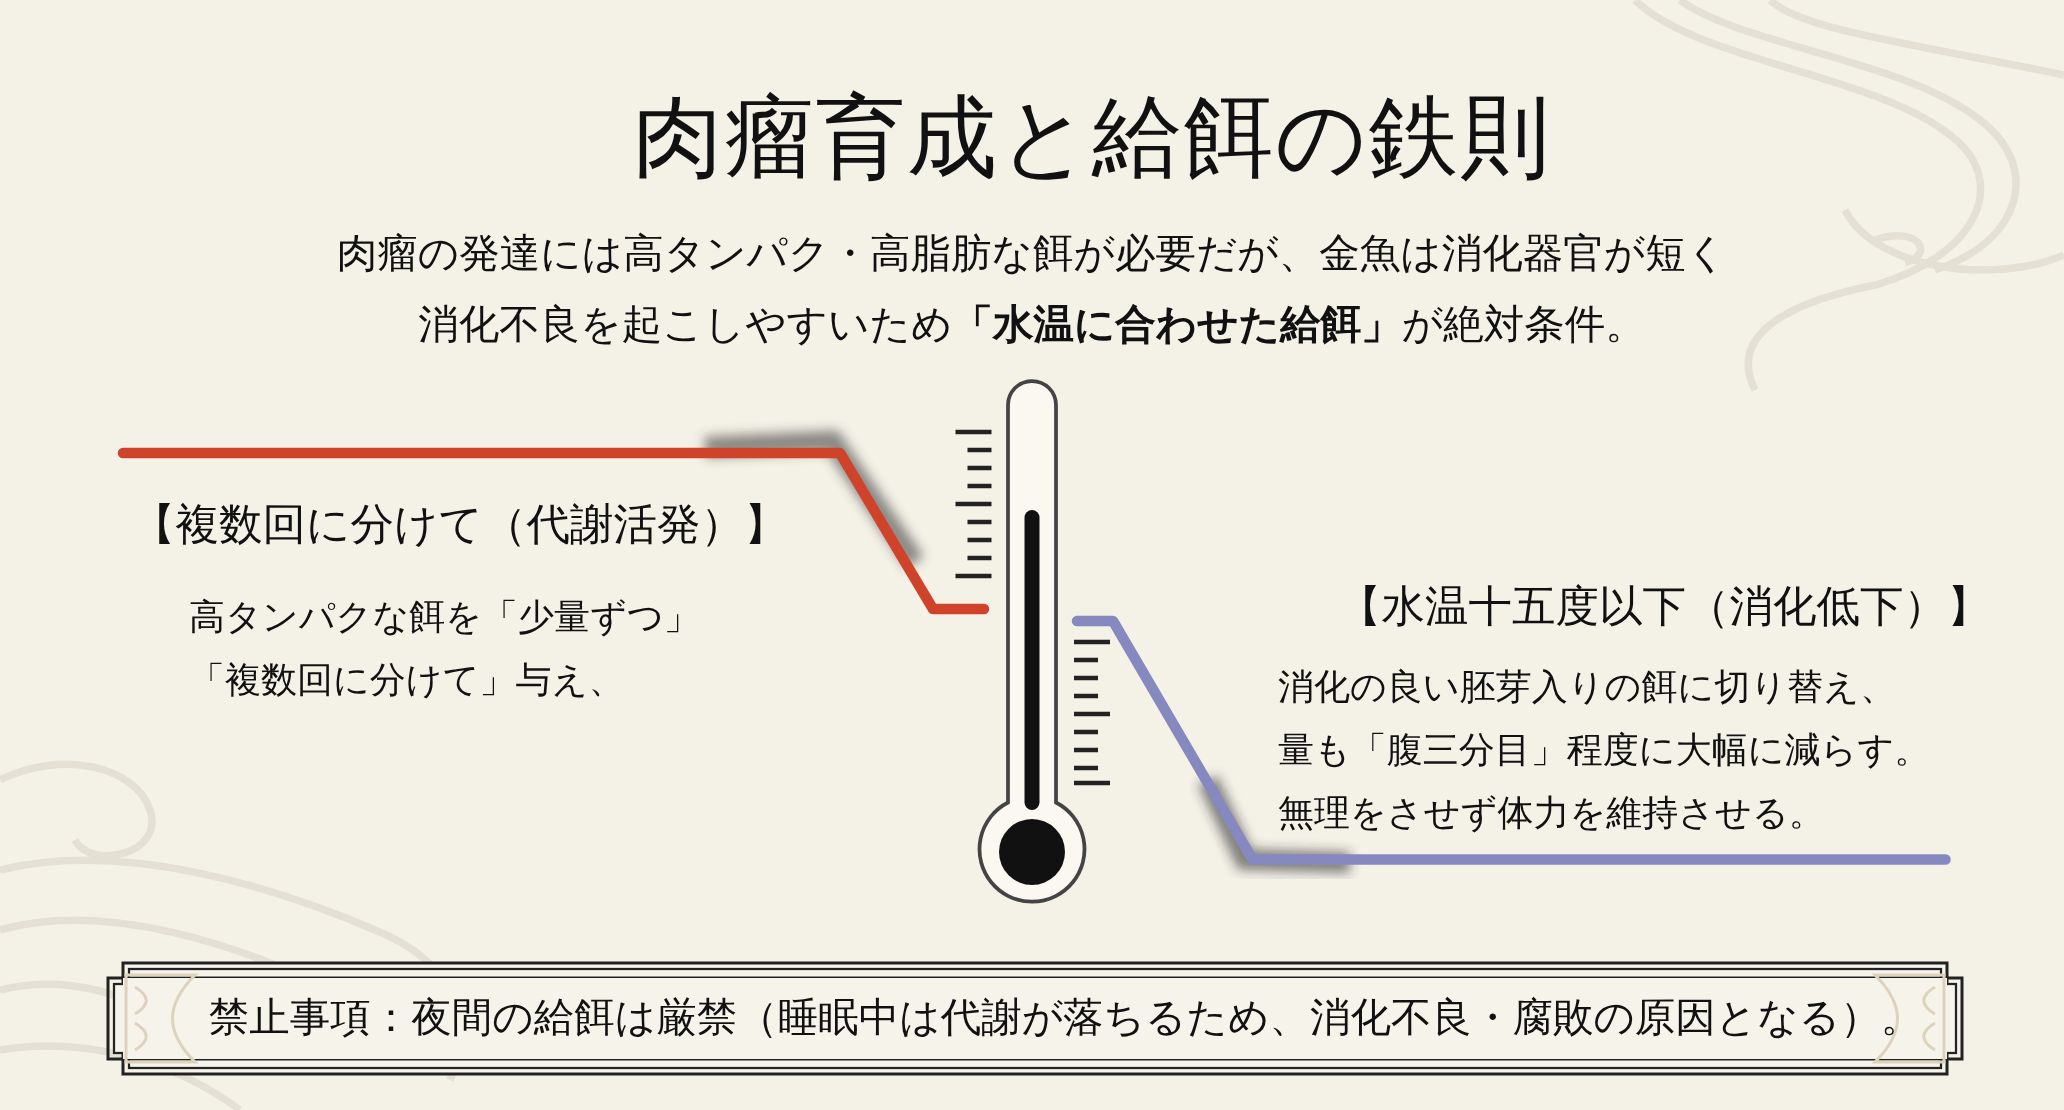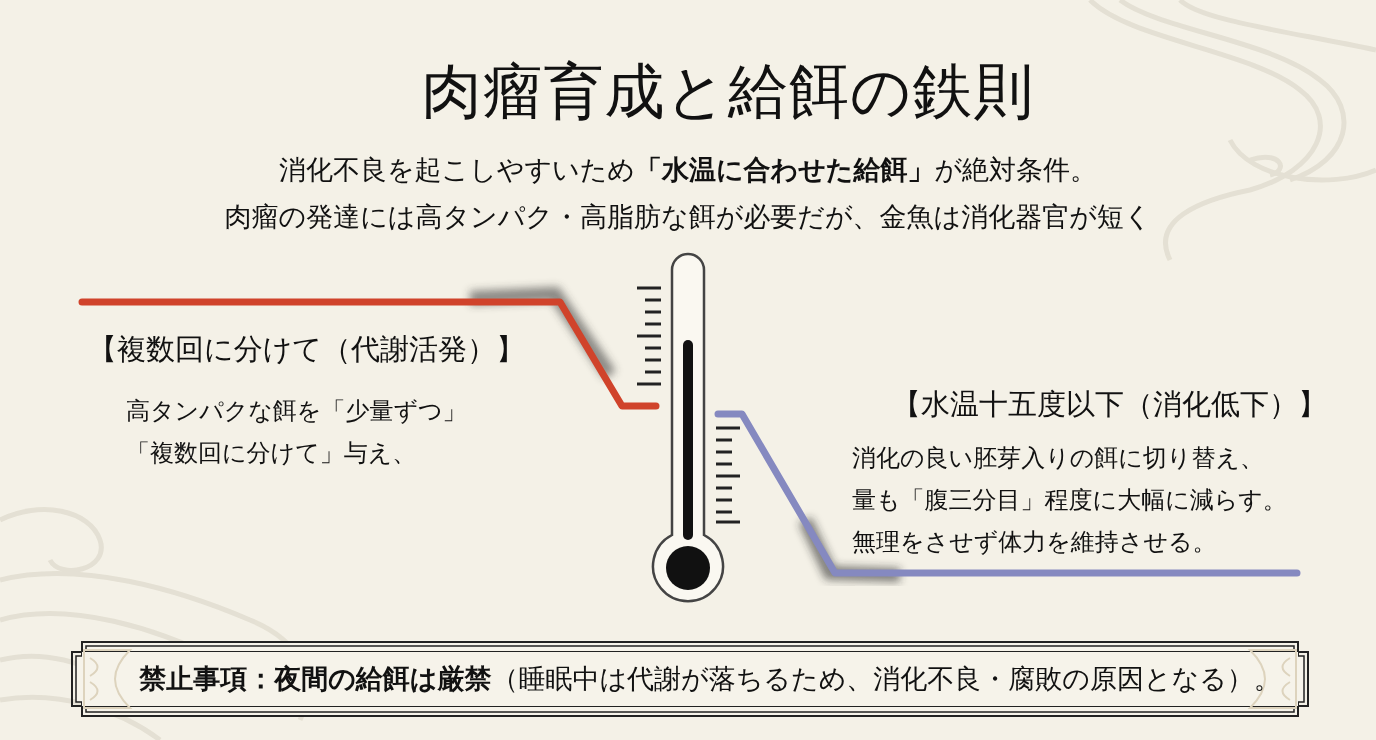--- a/index.html
+++ b/index.html
@@ -33,21 +33,21 @@
     .right-heading { left: 892px; top: 385px; }
     .right-body { left: 852px; top: 437px; }
     .banner {
       position: absolute; left: 70px; top: 640px; width: 1240px; height: 78px; z-index: 2;
     }
     .banner-frame-svg { position: absolute; left: 0; top: 0; width: 1240px; height: 78px; }
     .banner-text {
       position: absolute; left: 0; width: 1240px; top: 0; height: 78px; line-height: 78px;
       text-align: center; font-size: 27px; white-space: nowrap;
     }
-    .banner-text b { font-weight: bold; margin-left: 40px; }
+    .banner-text b { font-weight: normal; margin-left: 40px; }
   </style>
 </head>
 <body>
 
 <svg class="bg-svg" viewBox="0 0 1376 740">
   <g fill="none" stroke="#e3dfd2" stroke-width="5" opacity="0.9">
     <path d="M1090 0 C1130 40 1250 50 1300 90 C1340 120 1320 170 1250 190 C1200 200 1150 220 1170 260"></path>
     <path d="M1120 0 C1160 30 1270 40 1320 80 C1360 110 1350 160 1290 180"></path>
     <path d="M1180 0 C1200 20 1280 30 1376 50"></path>
     <path d="M1230 140 C1250 180 1330 190 1376 170"></path>
@@ -56,22 +56,22 @@
     <path d="M0 580 C80 560 180 590 250 620 C300 640 320 680 300 720"></path>
     <path d="M0 620 C70 600 160 630 220 660"></path>
     <path d="M0 700 C60 690 120 710 160 740"></path>
     <path d="M0 660 C40 650 90 660 120 690"></path>
   </g>
 </svg>
 
 <h1 class="title">肉瘤育成と給餌の鉄則</h1>
 
 <div class="intro">
+  <div>肉瘤の発達には高タンパク・高脂肪な餌が必要だが、金魚は消化器官が短く</div>
   <div><span>消化不良を起こしやすいため</span><b>「水温に合わせた給餌」</b><span>が絶対条件。</span></div>
-  <div>肉瘤の発達には高タンパク・高脂肪な餌が必要だが、金魚は消化器官が短く</div>
 </div>
 
 <svg class="diagram-svg" viewBox="0 0 1376 740">
   <defs>
     <filter id="inkblur" x="-20%" y="-20%" width="140%" height="140%">
       <feGaussianBlur stdDeviation="4"></feGaussianBlur>
     </filter>
   </defs>
 
   <g>

